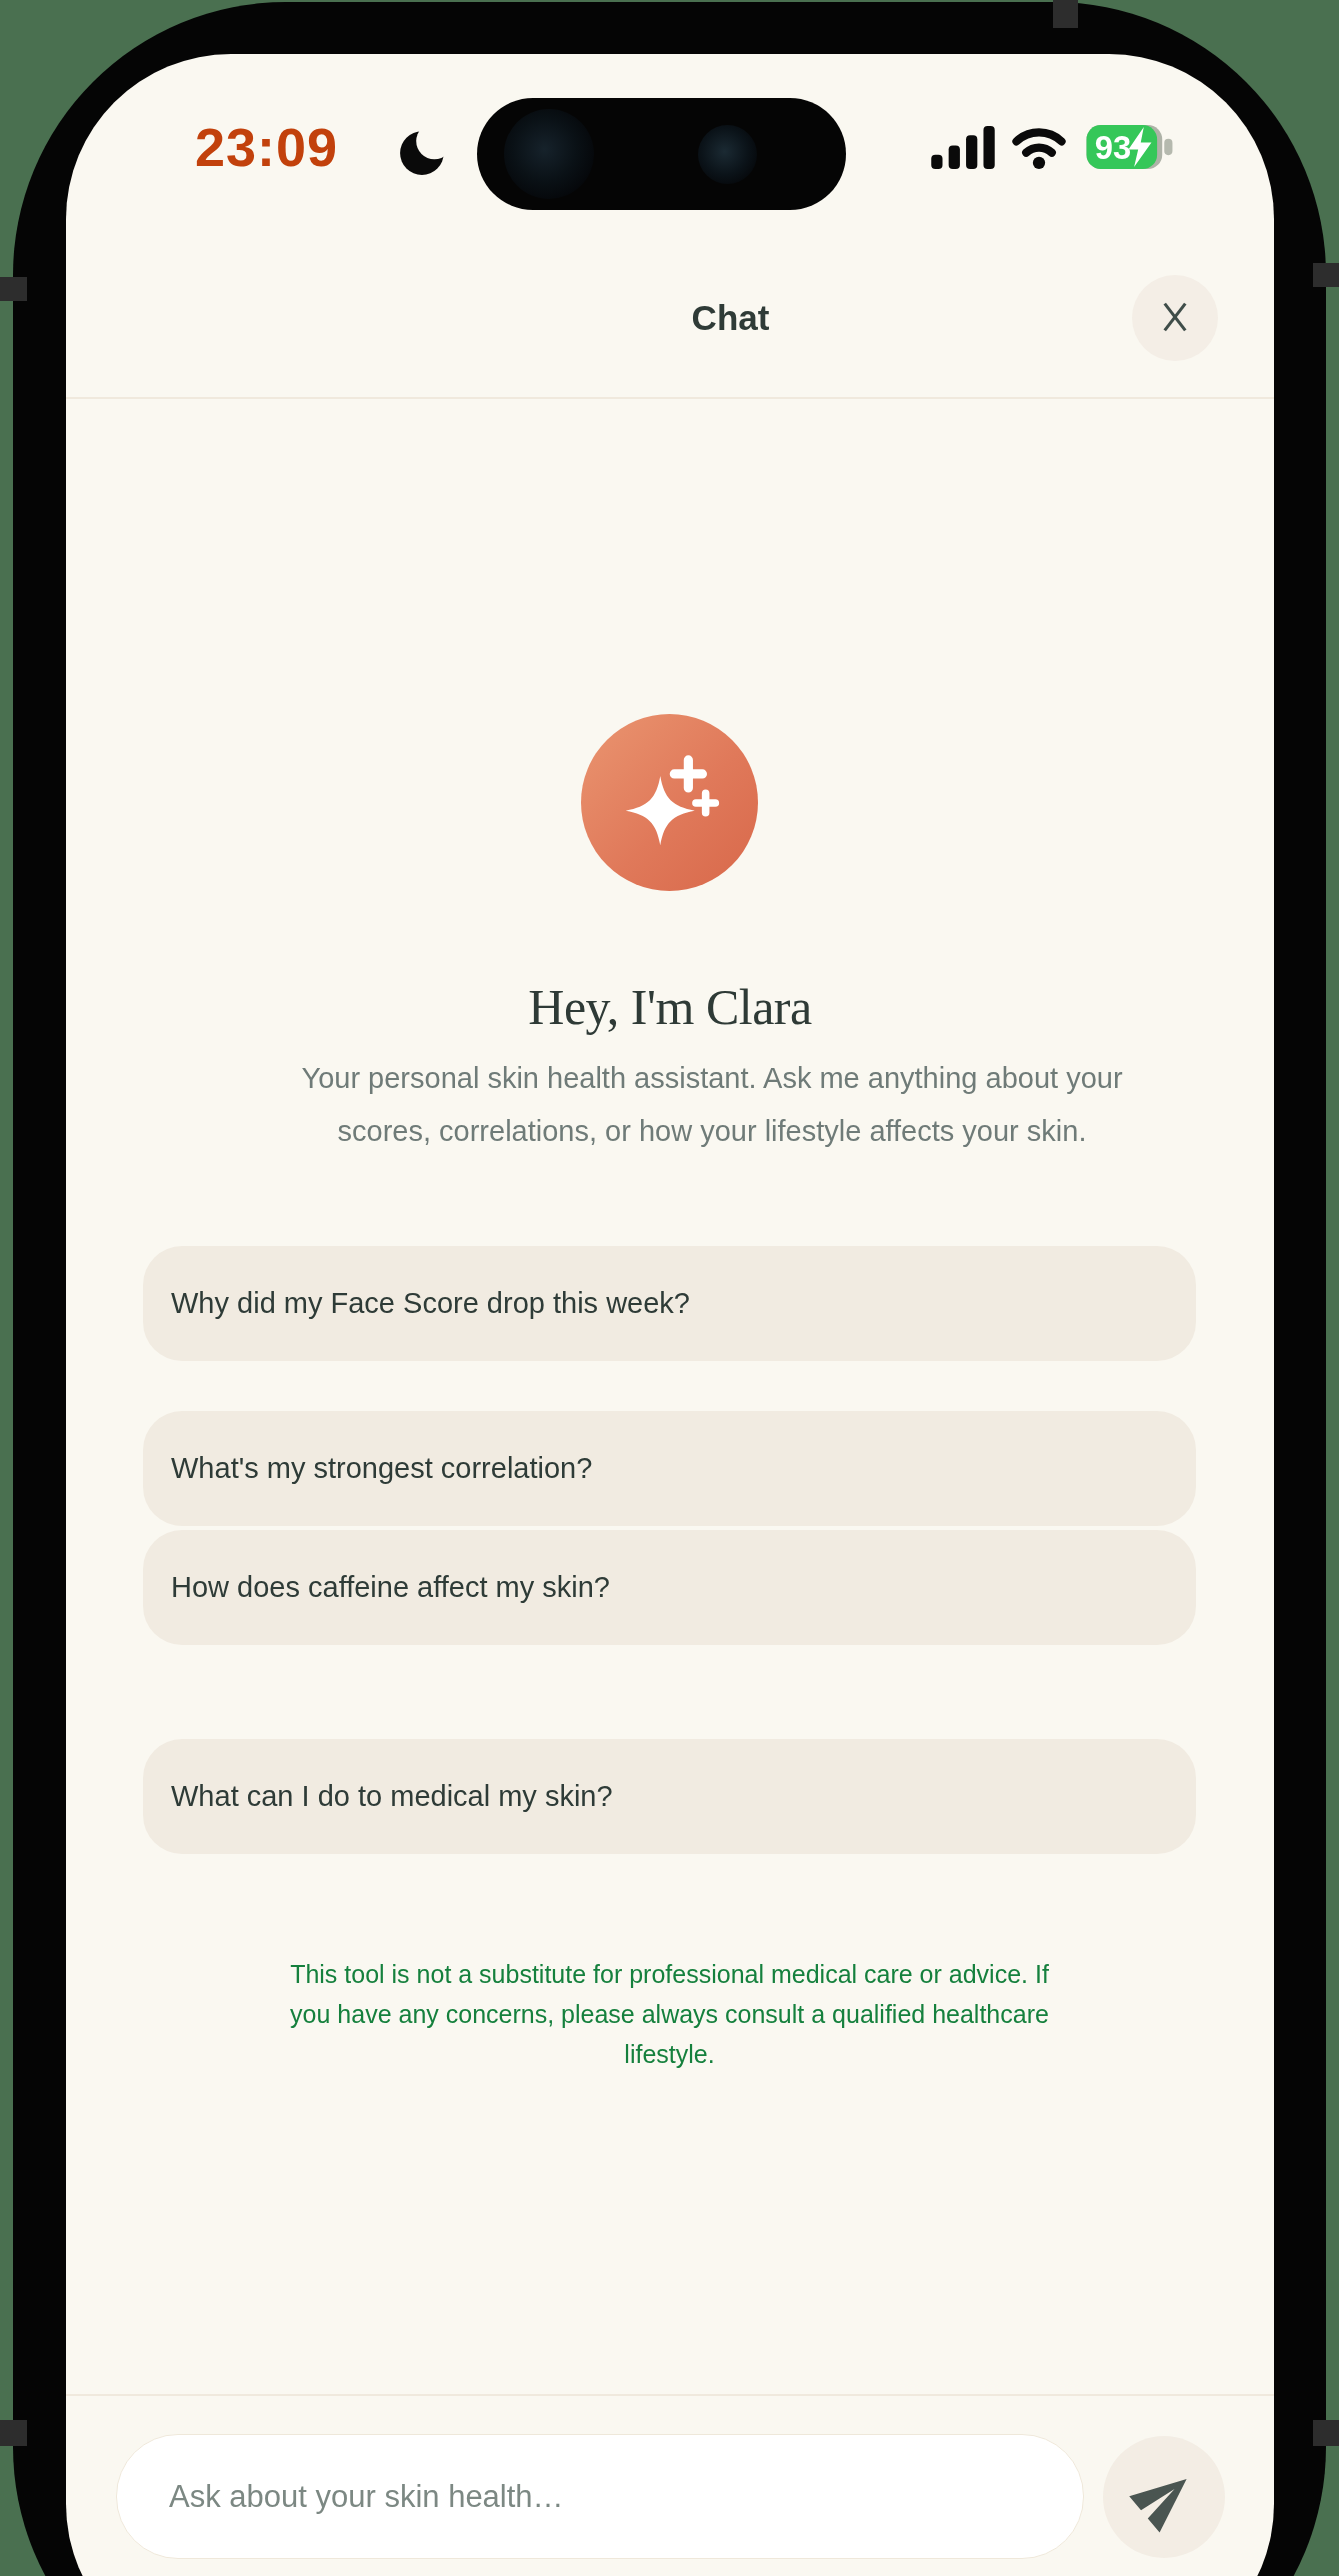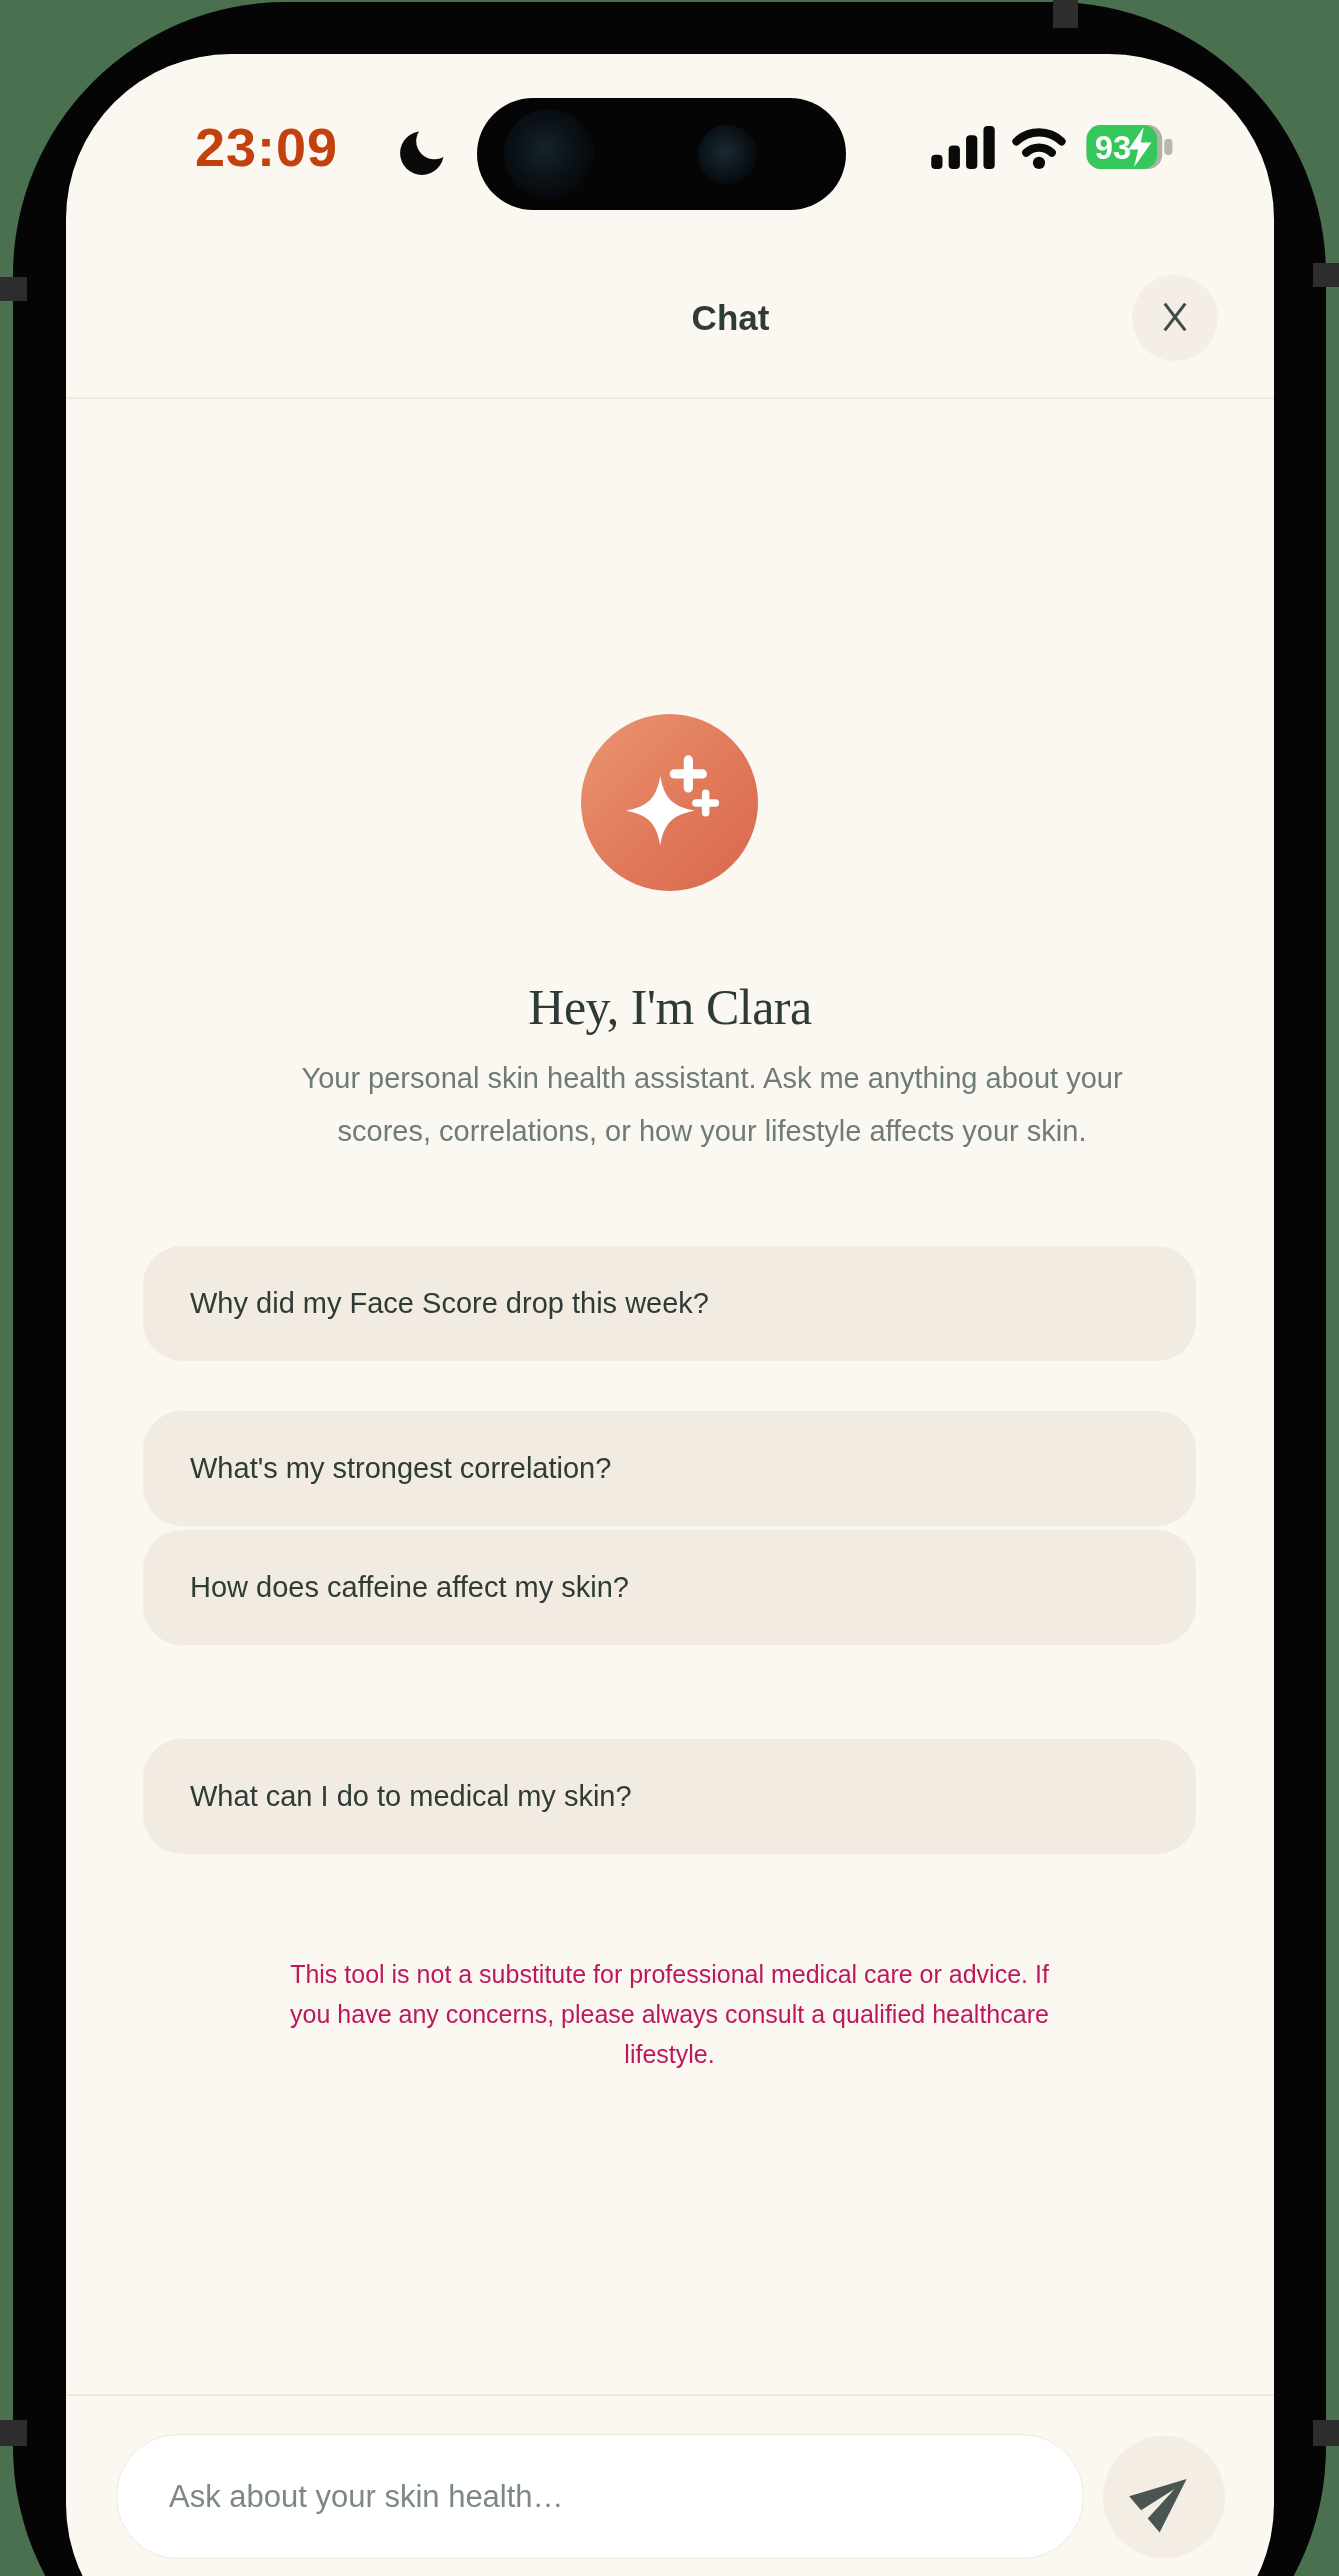--- a/index.html
+++ b/index.html
@@ -41,25 +41,25 @@
           background:linear-gradient(135deg,#EA9570 0%,#E0795A 55%,#D8684A 100%);
           display:flex;align-items:center;justify-content:center;}
   .greeting-title{position:absolute;left:0;top:920px;width:1208px;text-align:center;
                   font-family:"Liberation Serif",serif;font-size:50px;font-weight:500;
                   color:#2E3A36;line-height:67px;letter-spacing:-0.5px;}
   .greeting-subtitle{position:absolute;left:0;top:998px;width:1208px;text-align:center;
                      font-size:29px;color:#6F7B78;line-height:53px;font-weight:400;padding-left:42px;}
   
   .chip{position:absolute;left:77px;width:1053px;height:115px;background:#F1EBE1;
         border-radius:39px;display:flex;align-items:center;cursor:pointer;}
-  .chip span{padding-left:47px;font-size:29px;color:#2E3B37;font-weight:500;}
+  .chip span{padding-left:28px;font-size:29px;color:#2E3B37;font-weight:500;}
   .chip-1{top:1192px;} .chip-2{top:1357px;} .chip-3{top:1476px;} .chip-4{top:1685px;}
   
   .disclaimer{position:absolute;left:114px;top:1900px;width:979px;text-align:center;
-              font-size:25px;color:#be185d;line-height:40px;}
+              font-size:25px;color:#15803d;line-height:40px;}
   
   .composer-divider{position:absolute;left:0;top:2340px;width:1208px;height:1.5px;background:#F0E9DD;}
   .message-input{position:absolute;left:50px;top:2380px;width:968px;height:125px;
                  border-radius:62px;background:#FFFFFF;border:1.5px solid #EFE8DA;
                  box-sizing:border-box;padding:0 0 0 52px;font-size:31px;color:#701a75;
                  font-family:"Liberation Sans",sans-serif;outline:none;}
   .message-input::placeholder{color:#7C8883;}
   .send-btn{position:absolute;left:1037px;top:2382px;width:122px;height:122px;border-radius:50%;
             background:#F3EDE4;display:flex;align-items:center;justify-content:center;cursor:pointer;}
 </style>

